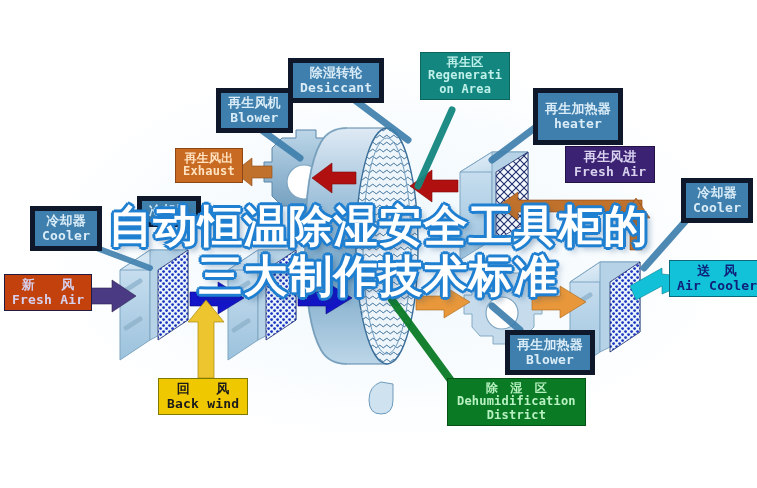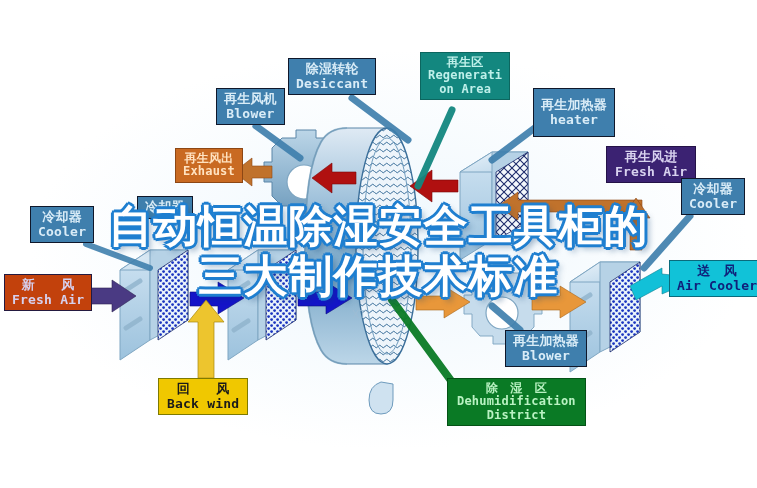--- a/index.html
+++ b/index.html
@@ -8,21 +8,21 @@
   #diagram-svg{position:absolute;left:0;top:0;width:757px;height:488px;}
 
   
   .label{position:absolute;box-sizing:border-box;text-align:center;line-height:1.12;
          letter-spacing:.2px;white-space:nowrap;}
   .label .cn{display:block;font-family:"DejaVu Sans","Liberation Sans",sans-serif;font-weight:700;}
   .label .en{display:block;font-family:"DejaVu Sans Mono","Liberation Mono",monospace;font-weight:700;}
 
   
   .lbl-blue{background:#3f7fad;color:#d9ecf7;border:1px solid #2e6party;}
-  .lbl-blue{border:1px solid #0f172a;}
+  .lbl-blue{border:5px solid #0f172a;}
   
   .lbl-teal{background:#13877f;color:#bff0ea;border:1px solid #0c665f;}
   
   .lbl-orange{background:#c96a22;color:#ffe2c0;border:1px solid #8d4714;}
   
   .lbl-purple{background:#3b2272;color:#d8d2ef;border:1px solid #241247;}
   
   .lbl-purple2{background:#c2410c;color:#d6d0ee;border:1px solid #241a40;}
   
   .lbl-yellow{background:#f0c800;color:#1a1a1a;border:1px solid #7e7a00;}
@@ -234,21 +234,21 @@
   <div class="label lbl-blue" style="left:533px;top:88px;padding:9px 7px;font-size:13px;">
     <span class="cn">再生加热器</span>
     <span class="en">heater</span>
   </div>
 
   <div class="label lbl-orange" style="left:175px;top:148px;padding:3px 7px;font-size:12px;">
     <span class="cn">再生风出</span>
     <span class="en">Exhaust</span>
   </div>
 
-  <div class="label lbl-purple" style="left:606px;top:146px;padding:3px 8px;font-size:13px;">
+  <div class="label lbl-purple" style="left:565px;top:146px;padding:3px 8px;font-size:13px;">
     <span class="cn">再生风进</span>
     <span class="en">Fresh Air</span>
   </div>
 
   <div class="label lbl-blue" style="left:681px;top:178px;padding:3px 7px;font-size:13px;">
     <span class="cn">冷却器</span>
     <span class="en">Cooler</span>
   </div>
 
   <div class="label lbl-blue" style="left:30px;top:206px;padding:3px 7px;font-size:13px;">

